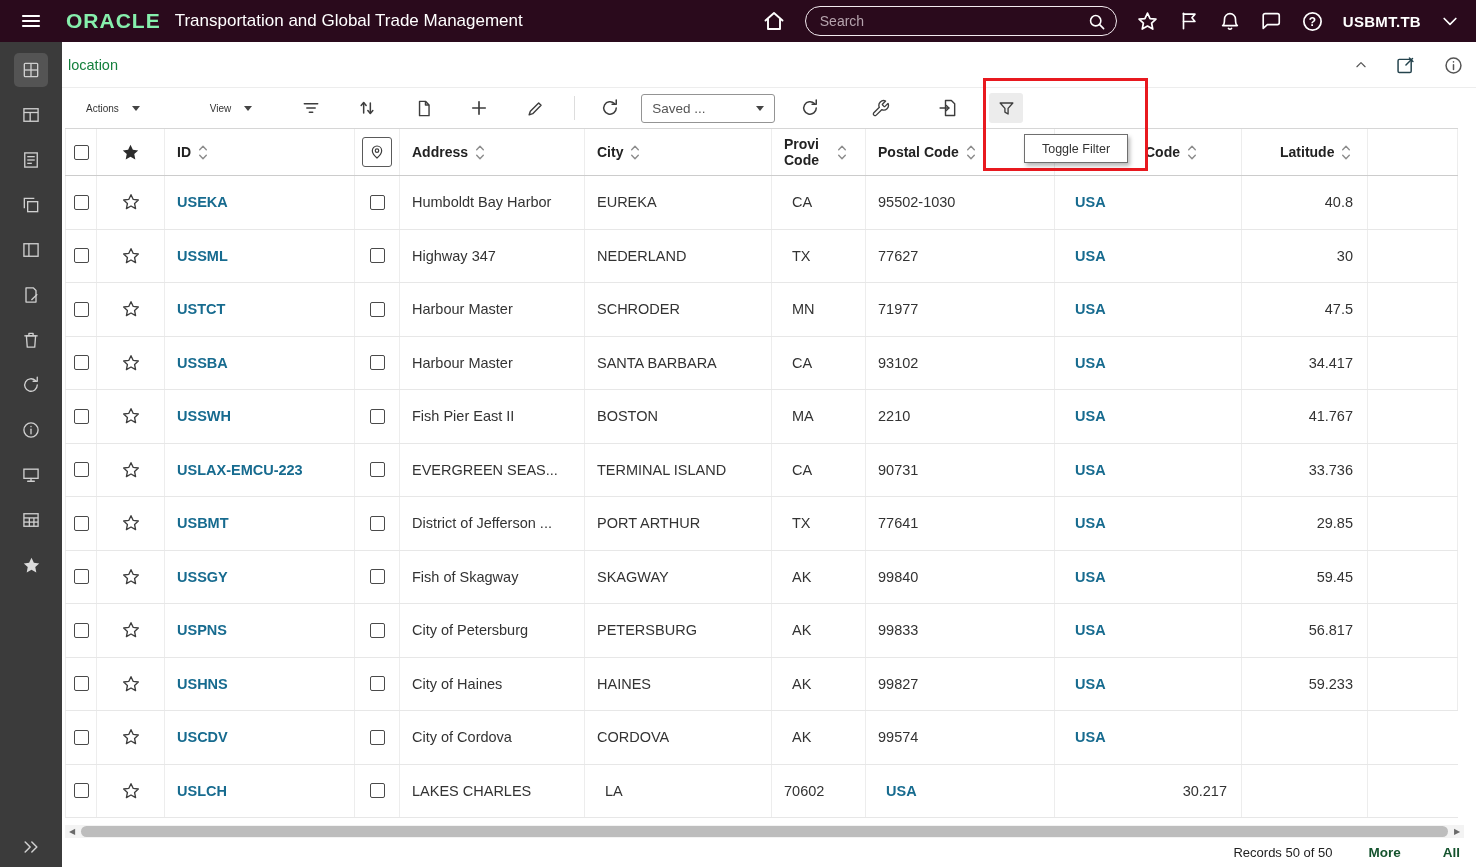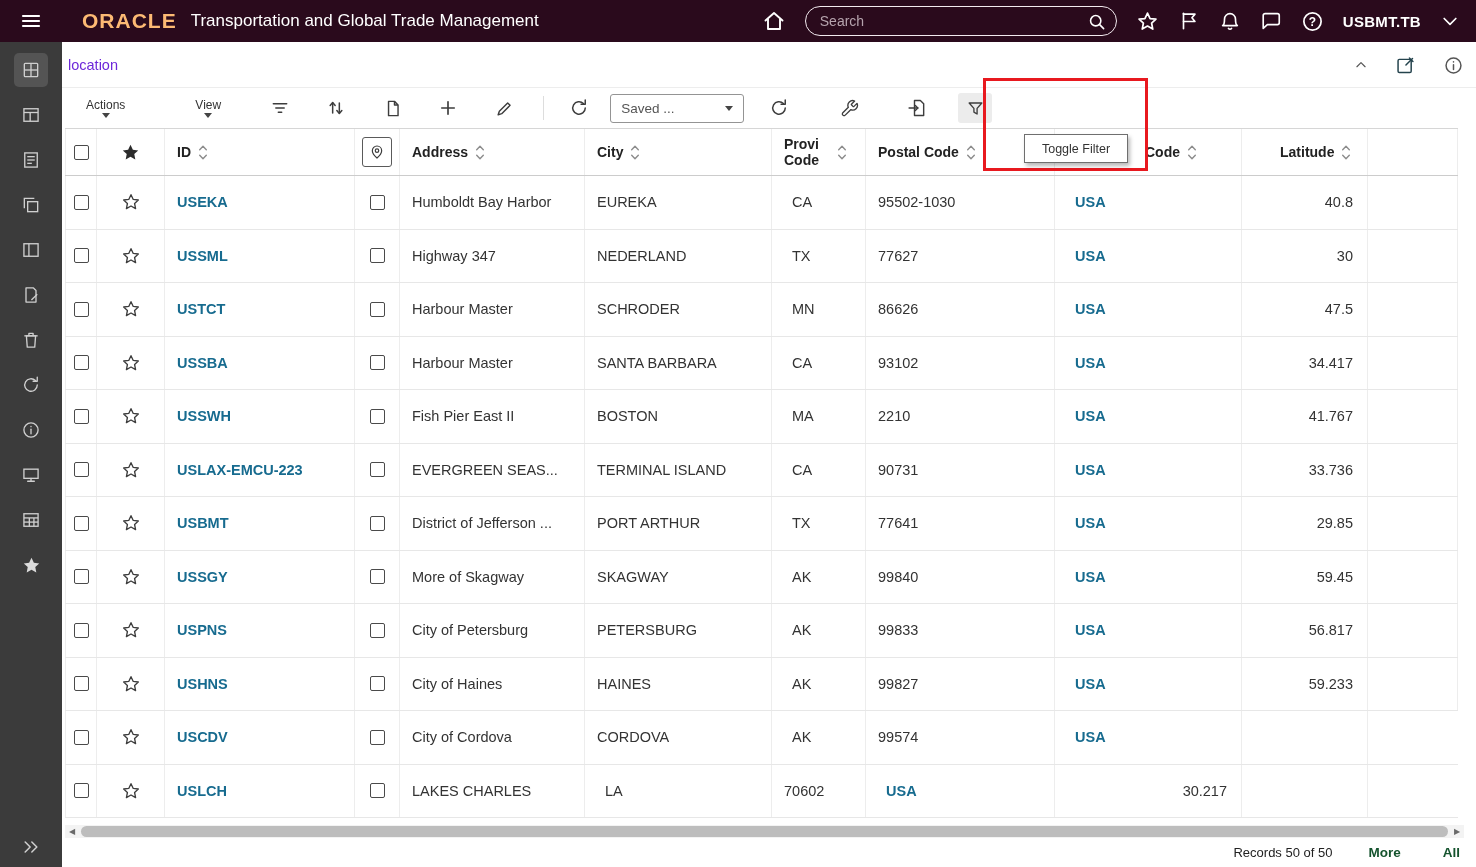--- a/index.html
+++ b/index.html
@@ -4,44 +4,44 @@
 <style>
   * { box-sizing: border-box; margin: 0; padding: 0; }
   html,body { width:1476px; height:867px; overflow:hidden; font-family:"Liberation Sans", sans-serif; background:#fff; }
   body { position:relative; }
   button { background:none; border:none; cursor:pointer; font-family:inherit; }
   svg { display:block; }
 
   
   .app-header { position:absolute; top:0; left:0; right:0; height:42px; background:#2a0a1c; display:flex; align-items:center; color:#fff; z-index:30; }
   .hamburger { width:62px; height:42px; display:flex; align-items:center; justify-content:center; color:#fff; }
-  .brand { font-size:21px; font-weight:bold; color:#fdba74; letter-spacing:1px; margin-left:20px;text-align:center; }
+  .brand { font-size:21px; font-weight:bold; color:#86efac; letter-spacing:1px; margin-left:4px;text-align:center; }
   .app-title { font-size:17px; font-weight:400; color:#fff; margin-left:14px; white-space:nowrap; }
   .header-right { margin-left:auto; display:flex; align-items:center; gap:19px; padding-right:16px; }
   .hicon { color:#fff; display:flex; align-items:center; justify-content:center; }
   .search-pill { display:flex; align-items:center; width:312px; height:30px; border:1.5px solid #f2e9ee; border-radius:16px; padding:0 10px 0 14px; }
   .search-pill input { flex:1; background:transparent; border:none; outline:none; color:#fff; font-size:14px; }
   .search-pill input::placeholder { color:#b5a3ad; }
   .user-label { font-size:15px; font-weight:bold; color:#fff; letter-spacing:0.3px; }
 
   
   .sidebar { position:absolute; top:42px; left:0; bottom:0; width:62px; background:#3b3b3b; display:flex; flex-direction:column; align-items:center; padding-top:11px; z-index:20; }
   .sbtn { width:34px; height:34px; display:flex; align-items:center; justify-content:center; color:#cfcfcf; margin-bottom:11px; }
   .sbtn.tile { background:#545454; border-radius:5px; }
   .sidebar-expand { position:absolute; bottom:10px; left:0; width:62px; display:flex; justify-content:center; color:#cfcfcf; }
 
   
   .main { position:absolute; left:62px; top:42px; right:0; bottom:0; background:#fff; }
 
   .tabbar { height:46px; display:flex; align-items:center; padding-left:6px; border-bottom:1px solid #ededed; position:relative; }
-  .tab-label { font-size:14.5px; color:#6d28d9; }
+  .tab-label { font-size:14.5px; color:#15803d; }
   .tab-actions { position:absolute; right:12px; top:0; height:46px; display:flex; align-items:center; gap:27px; color:#555; }
 
   .toolbar { height:40px; display:flex; align-items:center; padding-left:24px; position:relative; }
-  .btn-text { display:flex; align-items:center; gap:1px; font-size:12px; color:#333;flex-direction:column; }
+  .btn-text { display:flex; align-items:center; gap:13px; font-size:10px; color:#333; }
   .caret { width:0; height:0; border-left:4.5px solid transparent; border-right:4.5px solid transparent; border-top:5.5px solid #444; }
   .tbtn { width:34px; height:30px; display:flex; align-items:center; justify-content:center; color:#3d3d3d; border-radius:3px; }
   .tbtn.hl { background:#ececec; }
   .tdivider { width:1px; height:24px; background:#ddd; }
   .saved-select { display:flex; align-items:center; justify-content:space-between; width:134px; height:29px; border:1px solid #949494; border-radius:3px; padding:0 10px; font-size:13.5px; color:#555; }
 
   
   .annot-box { position:absolute; left:921px; top:36px; width:165px; height:93px; border:3px solid #e8191f; z-index:45; pointer-events:none; }
   .tooltip { position:absolute; left:962px; top:92px; width:104px; height:29px; background:#fff; border:1px solid #6f6f6f; box-shadow:2px 3px 4px rgba(0,0,0,.28); display:flex; align-items:center; justify-content:center; font-size:12.5px; color:#333; z-index:46; }
 
@@ -501,21 +501,21 @@
     <div class="cell">
             <span>Harbour Master</span>
           </div>
     <div class="cell">
             <span>SCHRODER</span>
           </div>
     <div class="cell" style="padding-left:20px">
             <span>MN</span>
           </div>
     <div class="cell">
-            <span>86626</span>
+            <span>71977</span>
           </div>
     <div class="cell" style="padding-left:20px">
             <a href="#" class="link">USA</a>
           </div>
     <div class="cell c-lat">
             <span>47.5</span>
           </div>
     <div class="cell"></div>
   </div>
 
@@ -672,21 +672,21 @@
               <path d="M12 3.2 L14.7 8.9 L20.8 9.6 L16.3 13.8 L17.5 19.9 L12 16.8 L6.5 19.9 L7.7 13.8 L3.2 9.6 L9.3 8.9 Z"></path>
             </svg>
     </div>
     <div class="cell">
             <a href="#" class="link">USSGY</a>
           </div>
     <div class="cell c-center">
             <div class="checkbox"></div>
           </div>
     <div class="cell">
-            <span>More of Skagway</span>
+            <span>Fish of Skagway</span>
           </div>
     <div class="cell">
             <span>SKAGWAY</span>
           </div>
     <div class="cell" style="padding-left:20px">
             <span>AK</span>
           </div>
     <div class="cell">
             <span>99840</span>
           </div>

